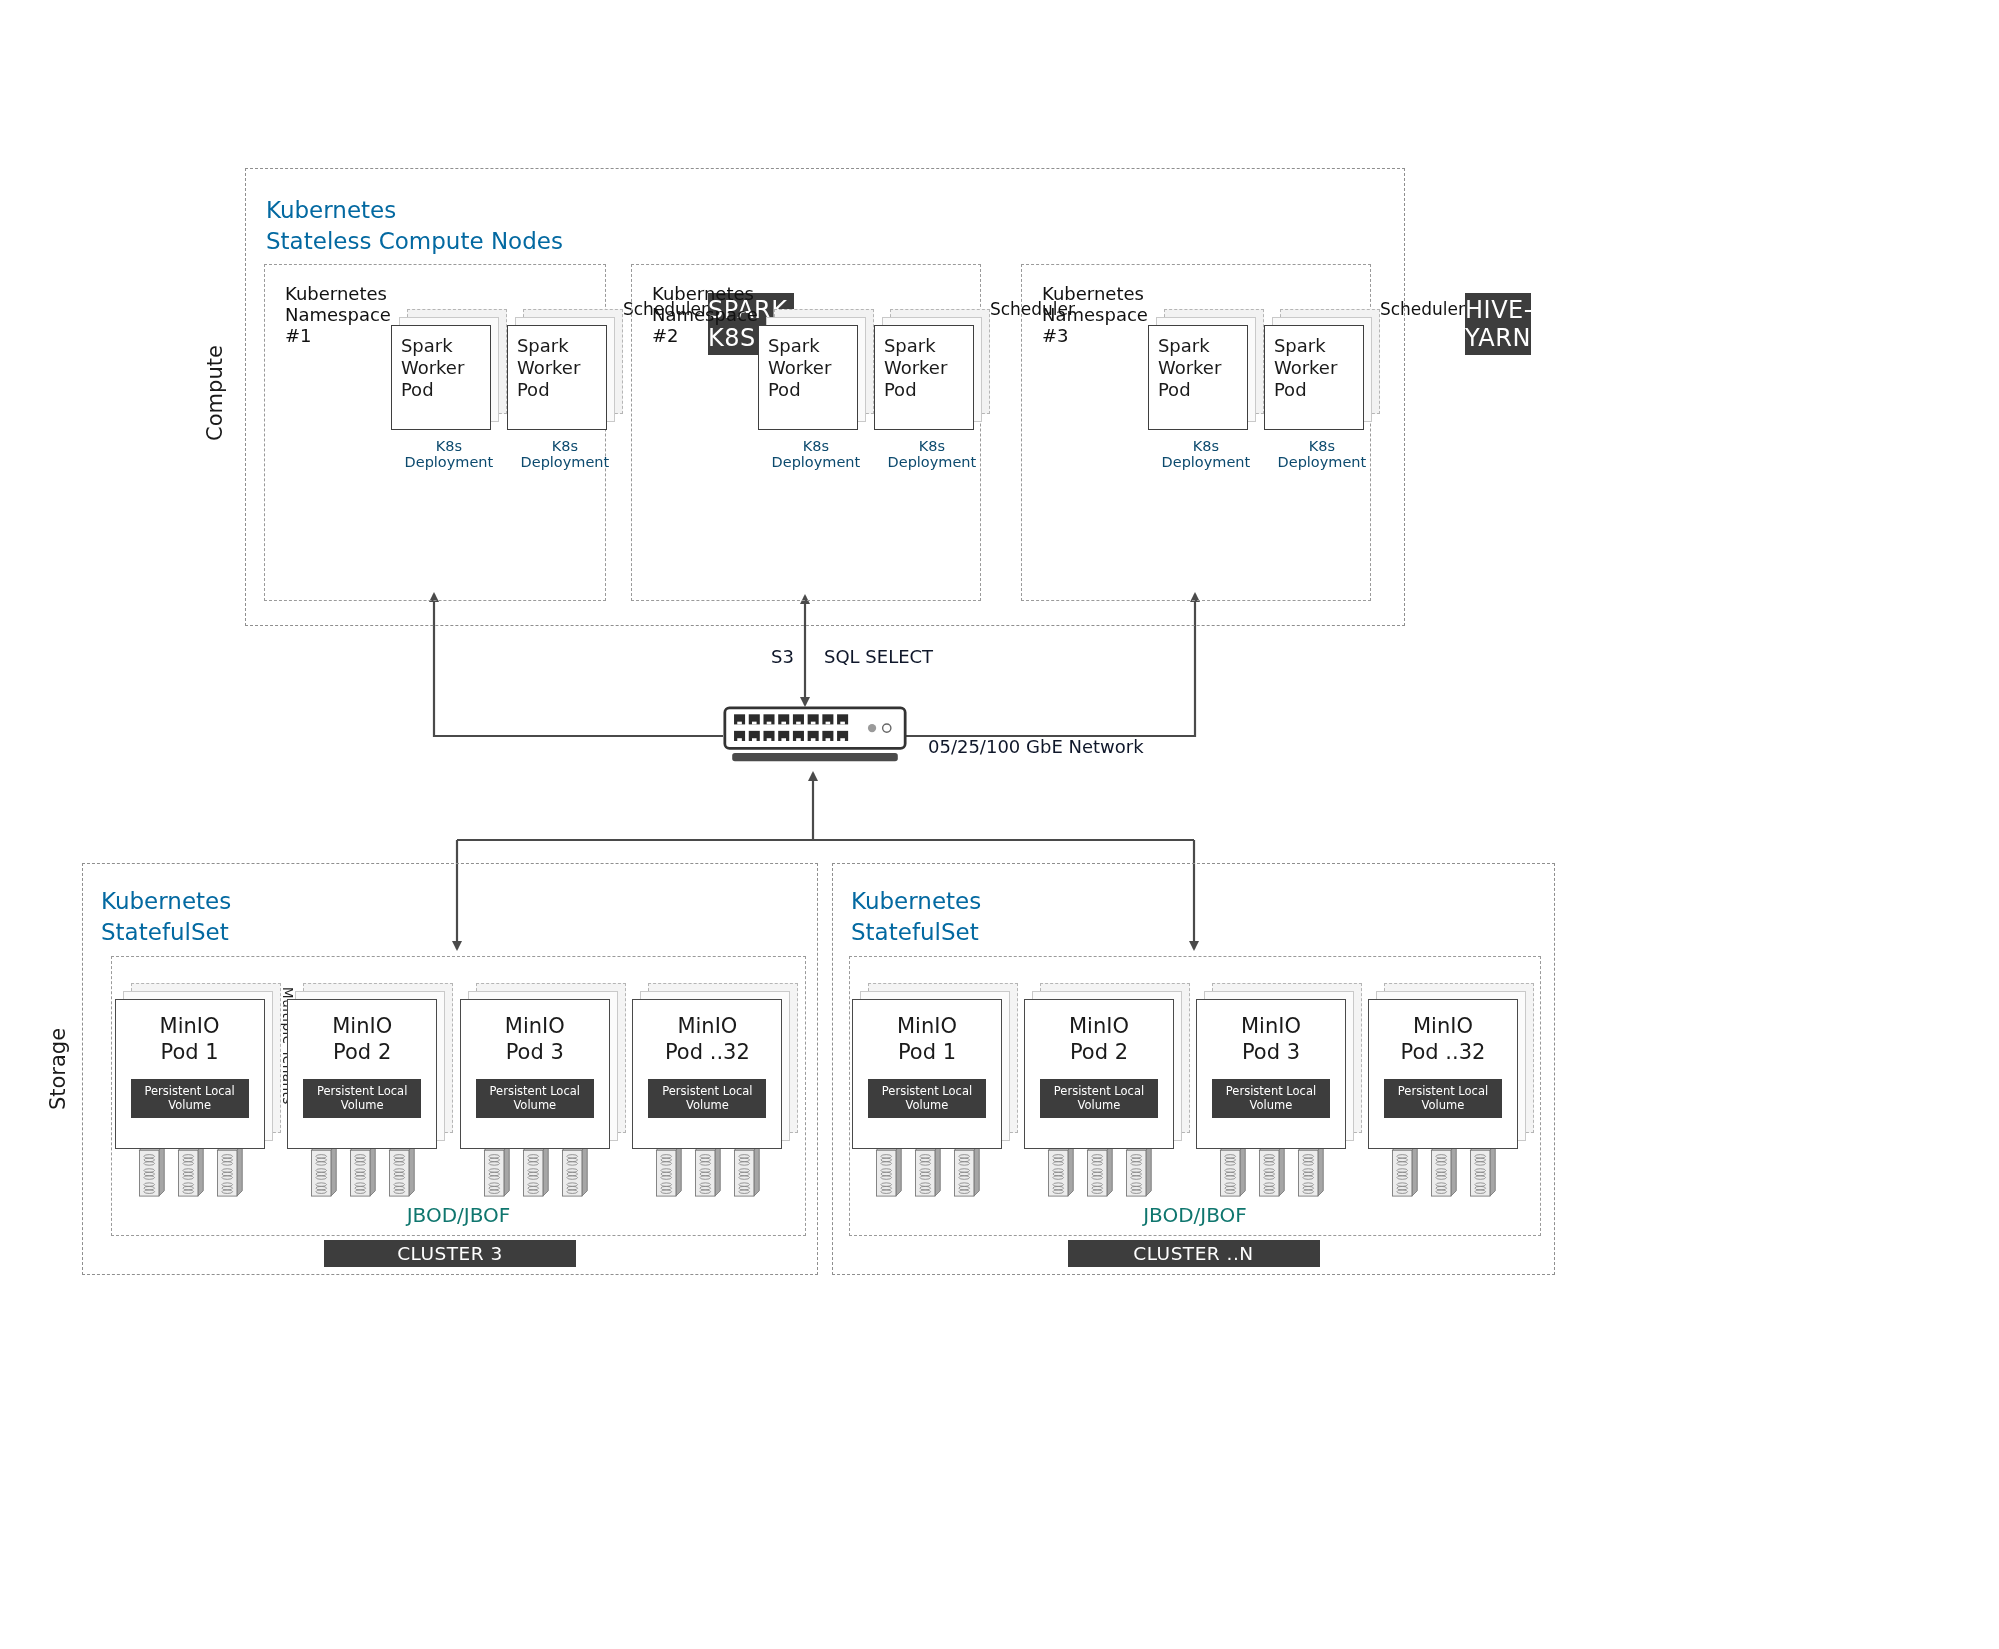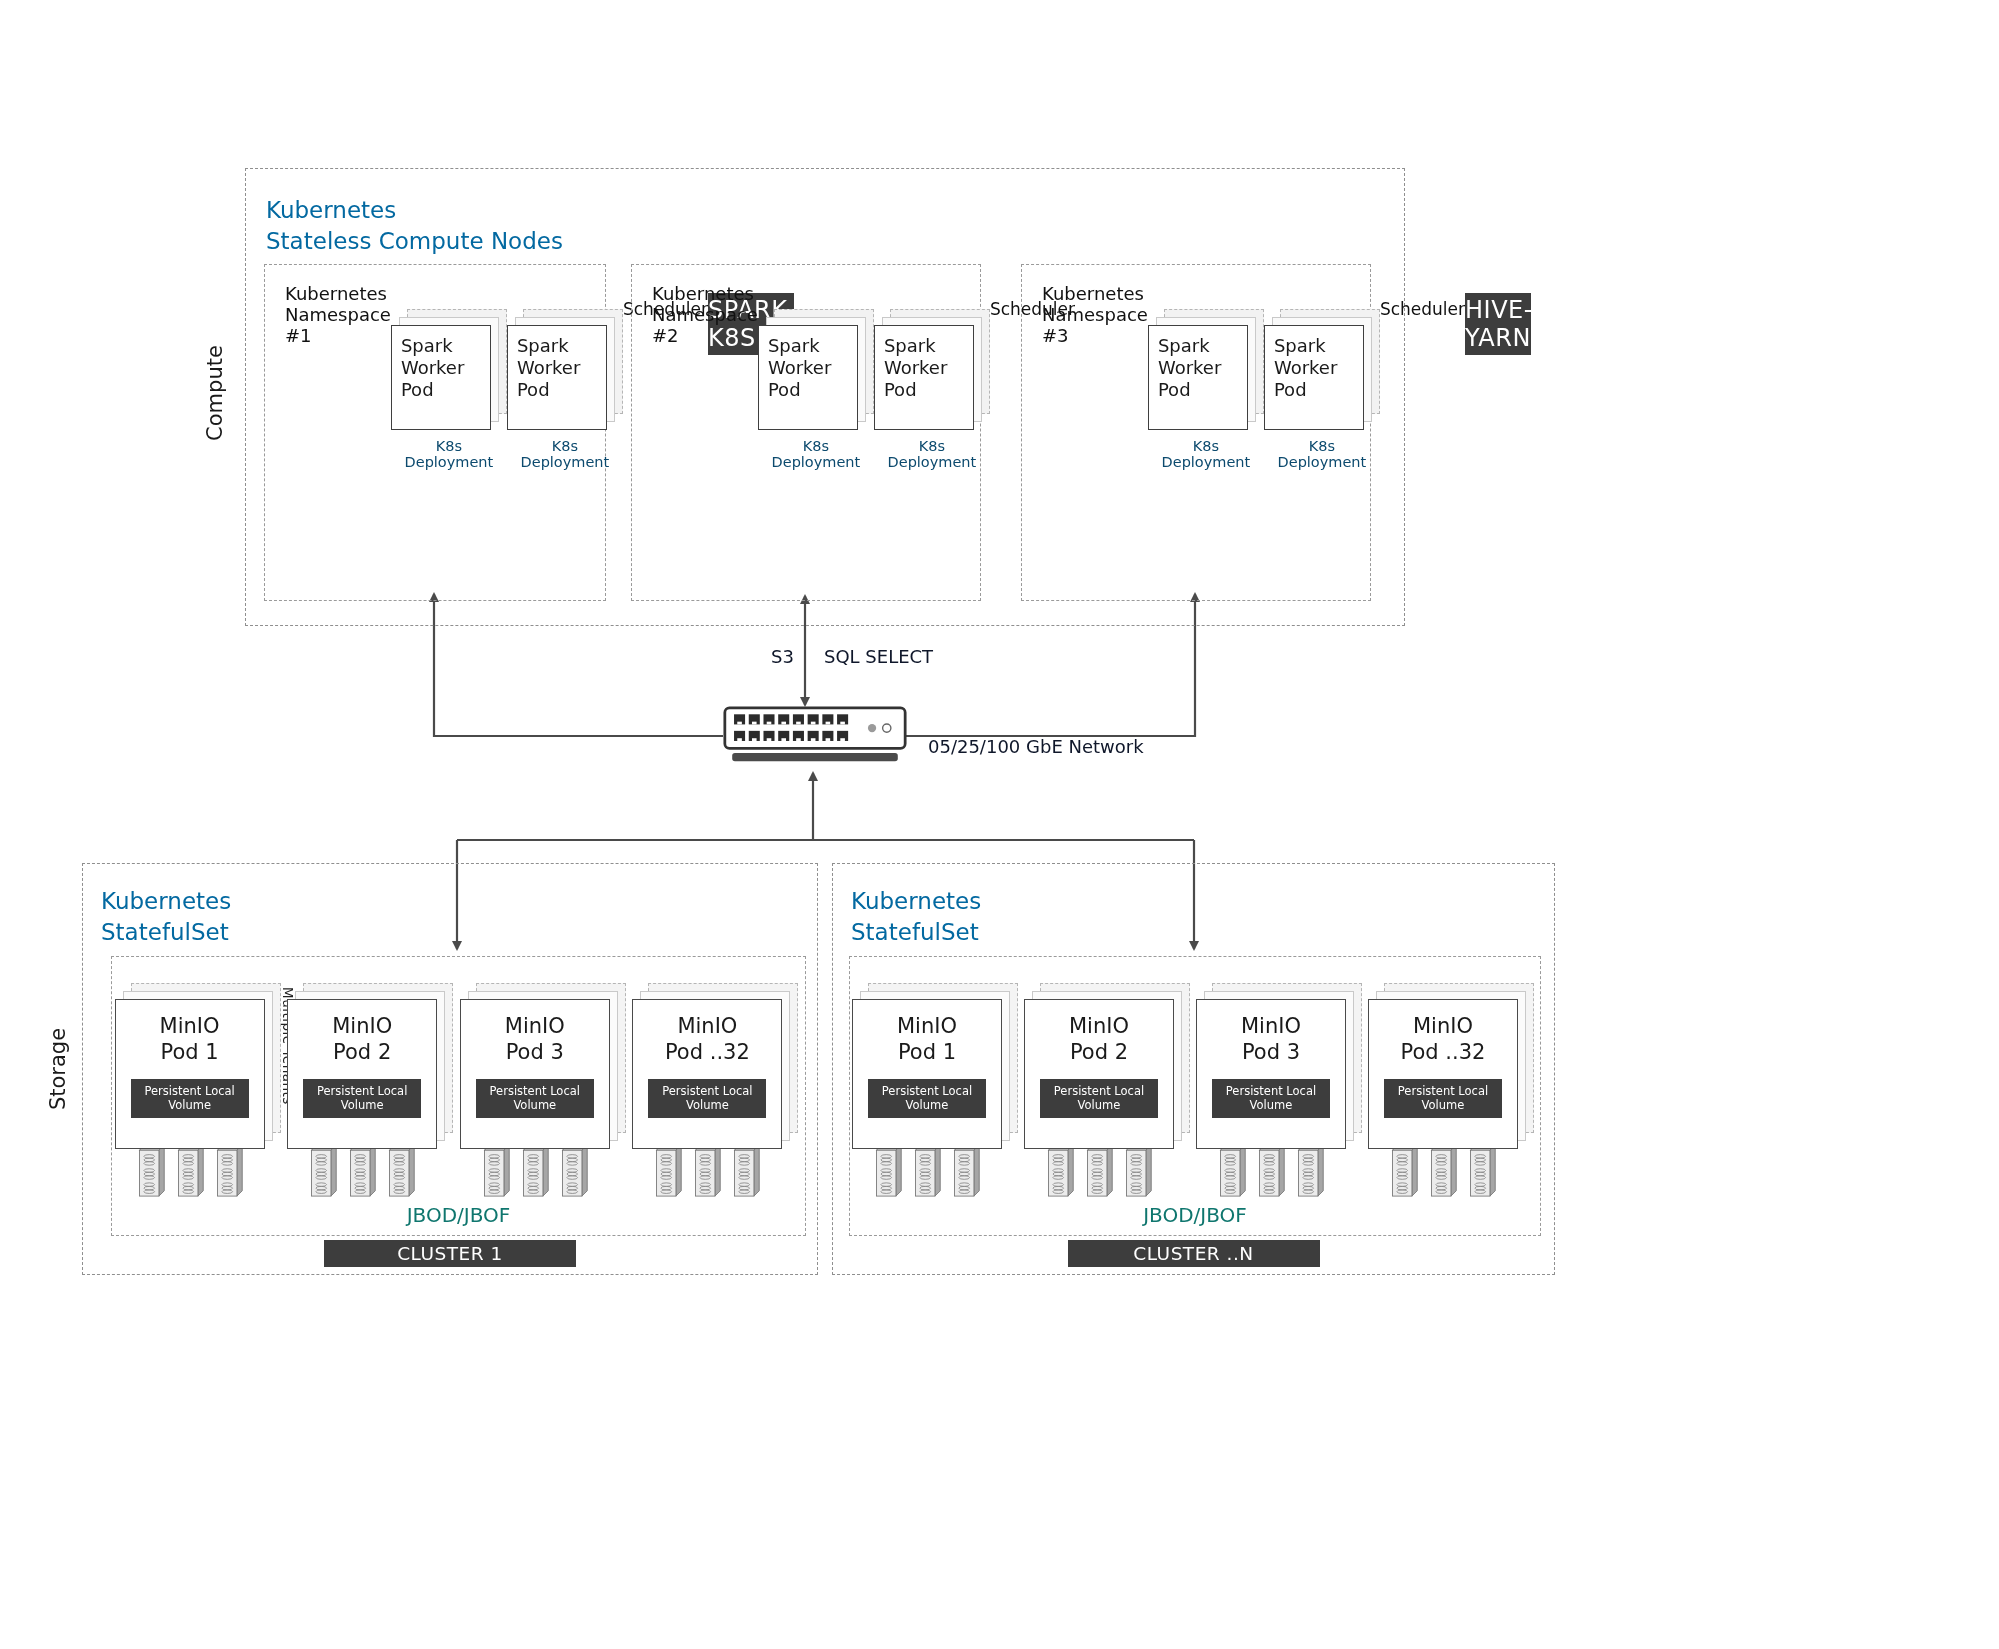--- a/index.html
+++ b/index.html
@@ -320,21 +320,21 @@
               </svg>
             <svg class="disk" width="30" height="53" viewBox="0 0 34 60">
                 <use href="#disk-shape"></use>
               </svg>
           </div>
         </div>
 
       </div>
       <div class="jbod">JBOD/JBOF</div>
     </div>
-    <div class="cluster-bar">CLUSTER 1</div>
+    <div class="cluster-bar">CLUSTER 3</div>
   </div>
 
   <div class="cluster-box" style="left:832px; top:863px; width:723px; height:412px;">
     <div class="box-title" style="left:18px; top:22px;">Kubernetes
 StatefulSet</div>
     <div class="inner-box" style="left:16px; top:92px; width:692px; height:280px;">
       <div class="minio-row">
 
         <div class="pod-col-m">
           <div class="mstack">

